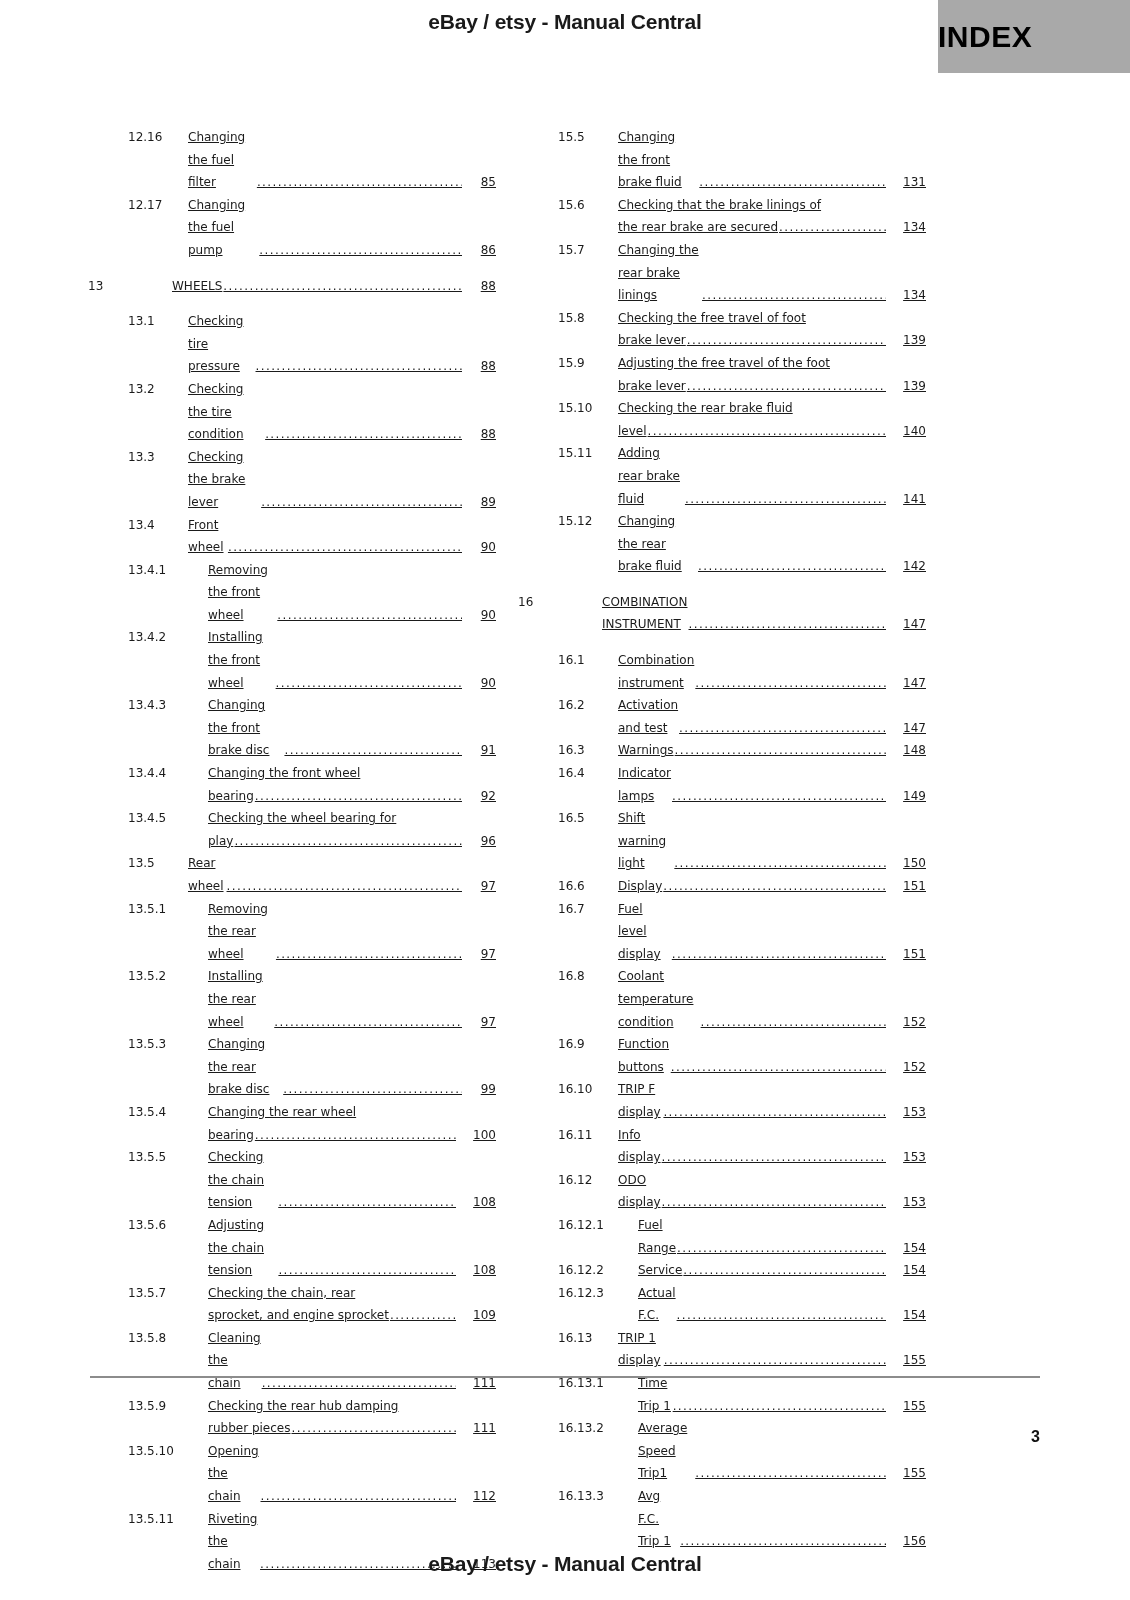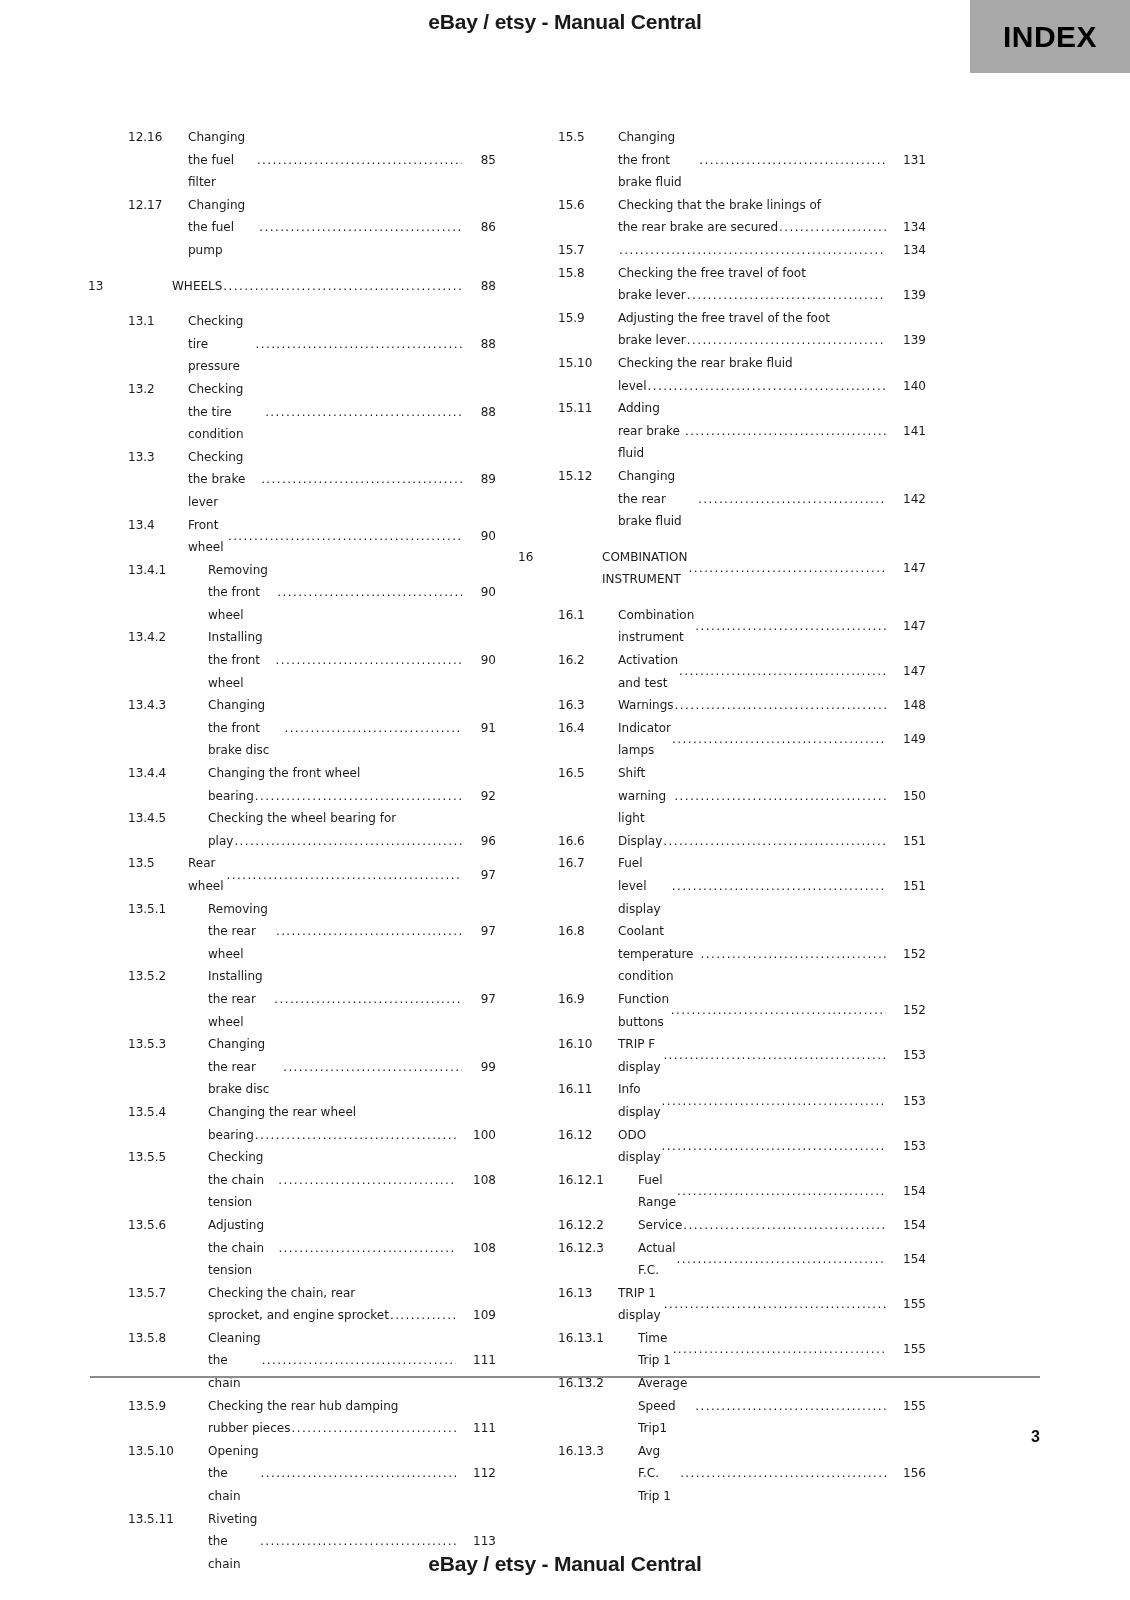--- a/index.html
+++ b/index.html
@@ -38,26 +38,25 @@
     font-weight: 600;
     letter-spacing: -0.2px;
     color: #1a1a1a;
   }
 
   
   .thumb-tab {
     position: absolute;
     top: 0;
     right: 0;
-    width: 160px;
+    width: 192px;
     height: 73px;
     background: #a9a9a9;
     display: flex;
     align-items: center;
-    justify-content: center;
   }
   .thumb-tab-label {
     font-family: "Liberation Sans", sans-serif;
     font-size: 30px;
     font-weight: bold;
     letter-spacing: 0.5px;
     color: #000000;
   }
 
   
@@ -97,21 +96,22 @@
   .entry.chapter .num { width: 40px; }
   
   .entry.section .num { width: 60px; margin-left: 40px; }
   
   .entry.subsection .num { width: 80px; margin-left: 40px; }
 
   .body {
     flex: 1 1 auto;
     min-width: 0;
     display: flex;
-    align-items: center;
+    align-items: flex-end;
+    text-decoration: underline;
   }
   .title {
     flex: 0 1 auto;
     white-space: normal;
   }
   .leader {
     flex: 1 1 auto;
     overflow: hidden;
     white-space: nowrap;
     letter-spacing: 1.4px;
@@ -374,20 +374,21 @@
         <span class="num">15.6</span>
         <div class="body"><span class="title">Checking that the brake linings of</span><div class="tail">
             <span class="title2">the rear brake are secured</span>
             <span class="leader">................................................................................</span>
             <span class="page wide">134</span>
           </div></div>
       </div>
       <div class="entry section">
         <span class="num">15.7</span>
         <div class="body">
+          <span class="title">Changing the rear brake linings</span>
           <span class="leader">................................................................................</span>
           <span class="page wide">134</span>
         </div>
       </div>
       <div class="entry section wrap">
         <span class="num">15.8</span>
         <div class="body"><span class="title">Checking the free travel of foot</span><div class="tail">
             <span class="title2">brake lever</span>
             <span class="leader">................................................................................</span>
             <span class="page wide">139</span>

